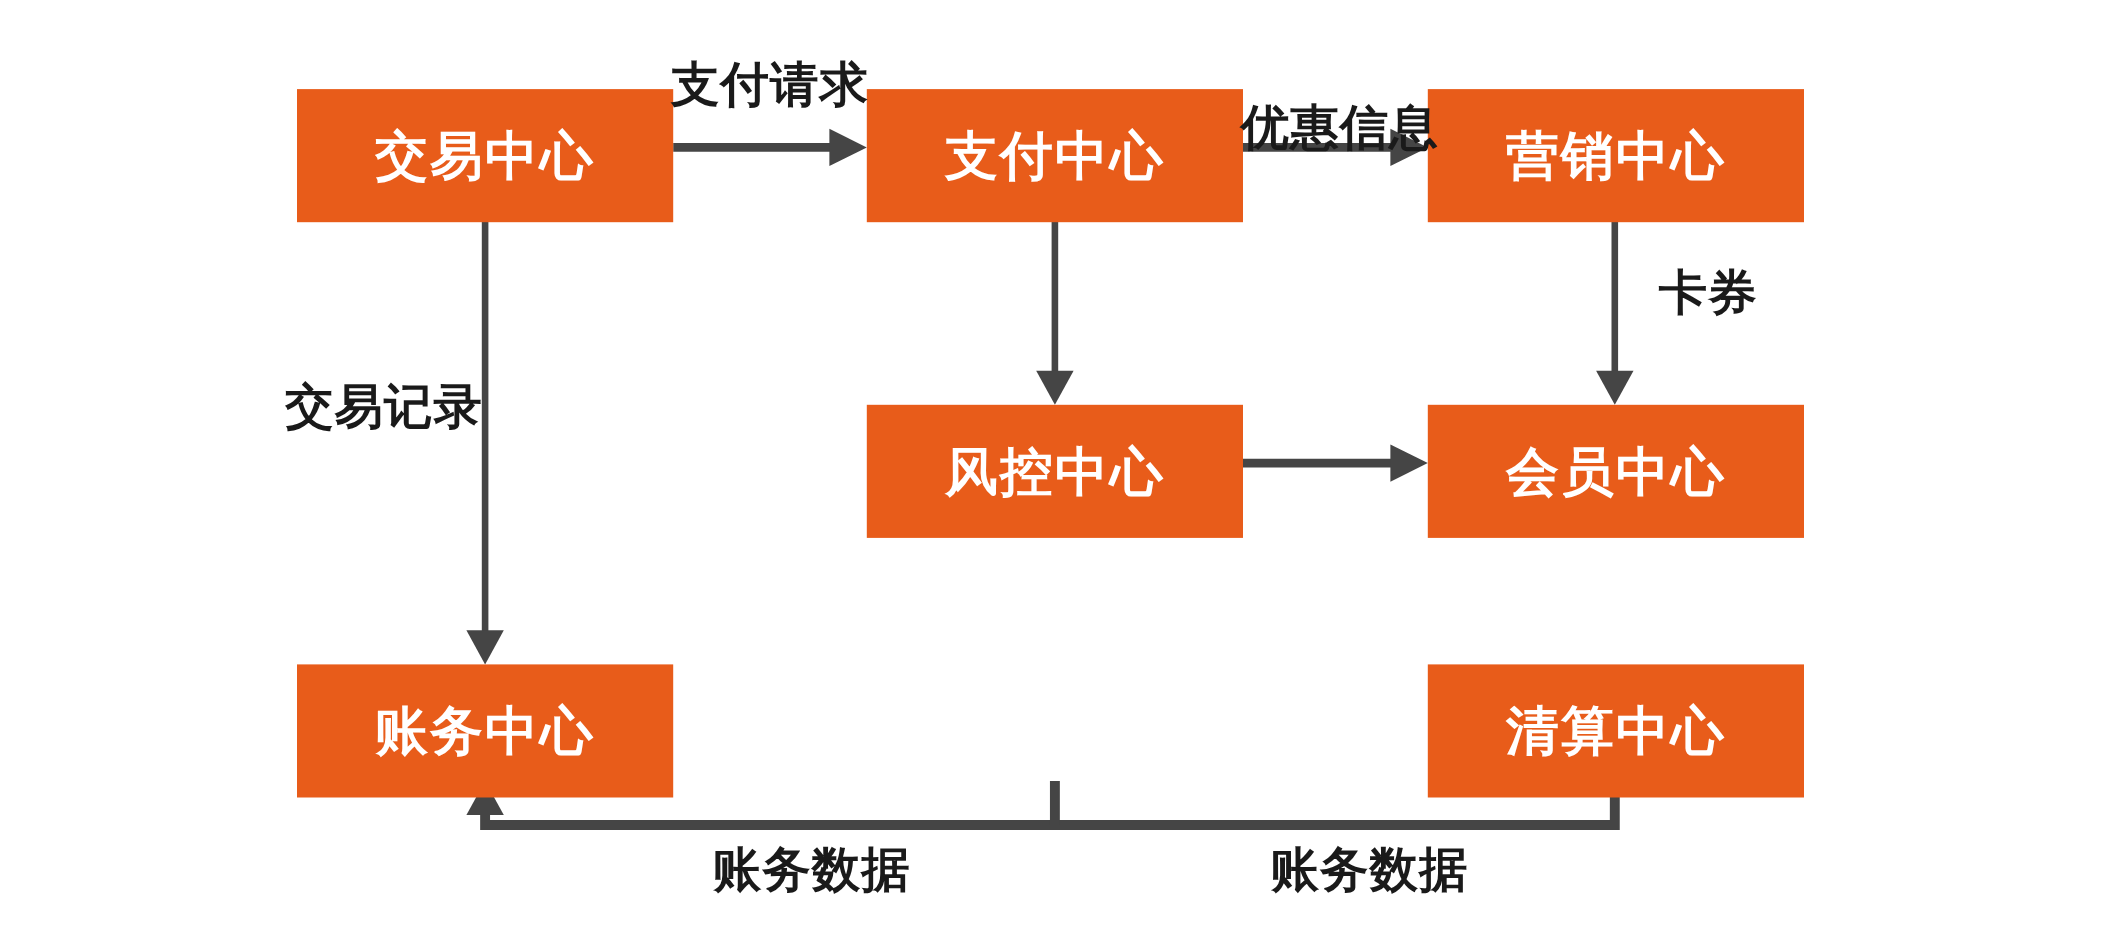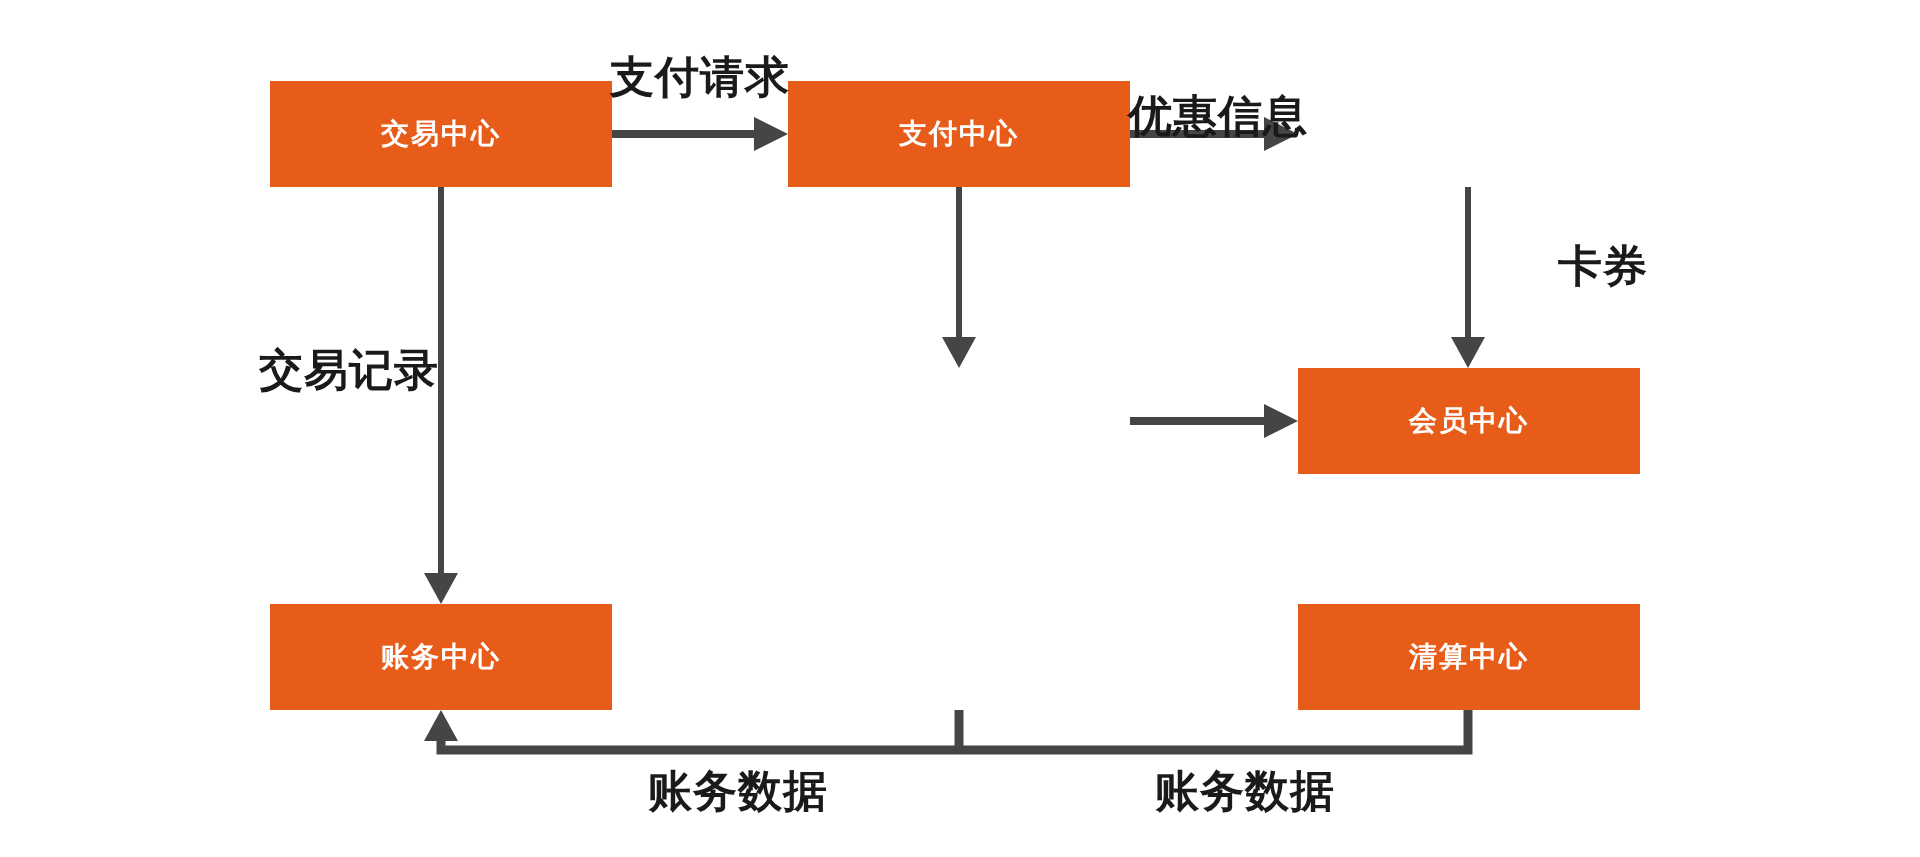--- a/index.html
+++ b/index.html
@@ -23,27 +23,27 @@
   }
   .edges-svg {
     position: absolute;
     left: 0; top: 0;
     width: 1920px;
     height: 857px;
   }
   .node {
     position: absolute;
     width: 342px;
-    height: 106px;
+    height: 121px;
     background: var(--node-fill);
     color: var(--node-text);
     display: flex;
     align-items: center;
     justify-content: center;
-    font-size: 28px;
+    font-size: 48px;
     font-weight: 600;
     letter-spacing: 2px;
     white-space: nowrap;
   }
   .edge-label {
     position: absolute;
     transform: translate(-50%, -50%);
     color: var(--label-text);
     font-size: 44px;
     font-weight: 700;
@@ -56,21 +56,21 @@
   .n-marketing   { left: 1298px; top: 81px;  }
   .n-risk        { left: 788px;  top: 368px; }
   .n-member      { left: 1298px; top: 368px; }
   .n-billing     { left: 270px;  top: 604px; }
   .n-accounting  { left: 788px;  top: 604px; }
   .n-clearing    { left: 1298px; top: 604px; }
   
   .l-payment-request    { left: 700px;  top: 77px;  }
   .l-promo-info         { left: 1218px; top: 77px; margin-top: 39px;  }
   .l-risk-consult       { left: 1058px; top: 291px; }
-  .l-card-coupon        { left: 1603px; top: 266px; }
+  .l-card-coupon        { left: 1553px; top: 266px; }
   .l-member-info        { left: 1214px; top: 386px; }
   .l-transaction-record { left: 349px;  top: 370px; }
   .l-billing-data-1     { left: 738px;  top: 791px; }
   .l-billing-data-2     { left: 1245px; top: 791px; }
 </style>
 </head>
 <body>
 
 <div class="canvas">
 
@@ -94,20 +94,22 @@
     <line x1="441" y1="187" x2="441" y2="576" stroke="var(--line)" stroke-width="6"></line>
     <polygon points="441,604 424,573 458,573" fill="var(--line)"></polygon>
 
     <path d="M1468,710 L1468,750 L441,750 L441,736" fill="none" stroke="var(--line)" stroke-width="9" stroke-linejoin="miter"></path>
     <line x1="959" y1="710" x2="959" y2="750" stroke="var(--line)" stroke-width="9"></line>
     <polygon points="441,710 424,741 458,741" fill="var(--line)"></polygon>
   </svg>
 
   <div class="node n-transaction">交易中心</div>
   <div class="node n-payment">支付中心</div>
+  <div class="node n-marketing">营销中心</div>
+  <div class="node n-risk">风控中心</div>
   <div class="node n-billing">账务中心</div>
   <div class="node n-member">会员中心</div>
   <div class="node n-clearing">清算中心</div>
 
   <span class="edge-label l-payment-request">支付请求</span>
   <span class="edge-label l-promo-info">优惠信息</span>
   <span class="edge-label l-card-coupon">卡券</span>
   <span class="edge-label l-transaction-record">交易记录</span>
   <span class="edge-label l-billing-data-1">账务数据</span>
   <span class="edge-label l-billing-data-2">账务数据</span>

